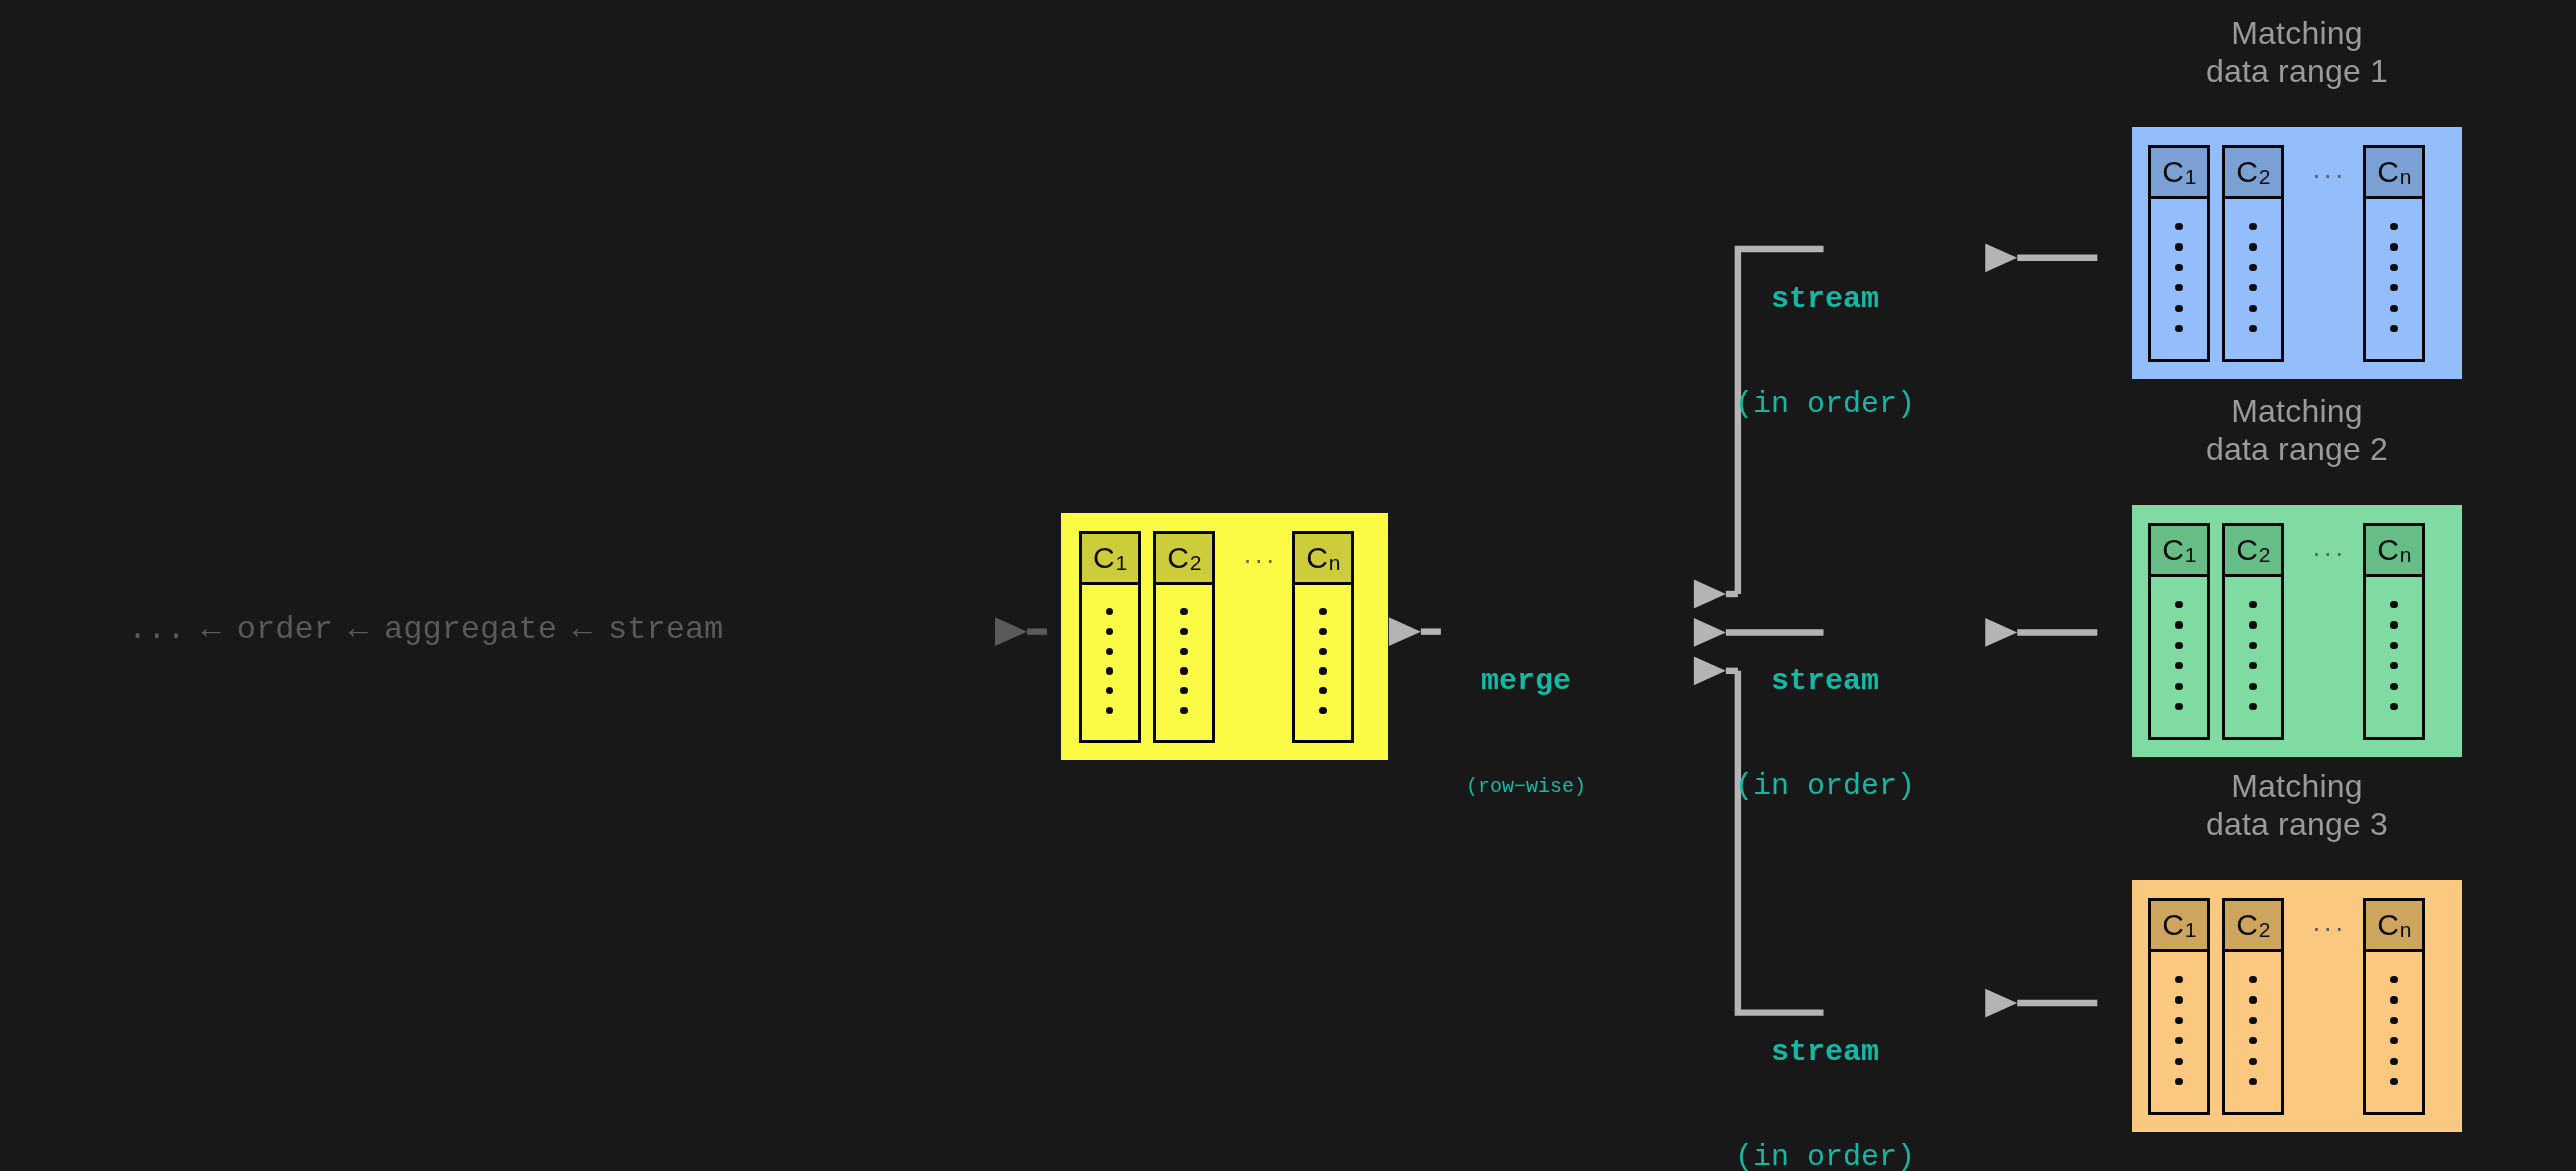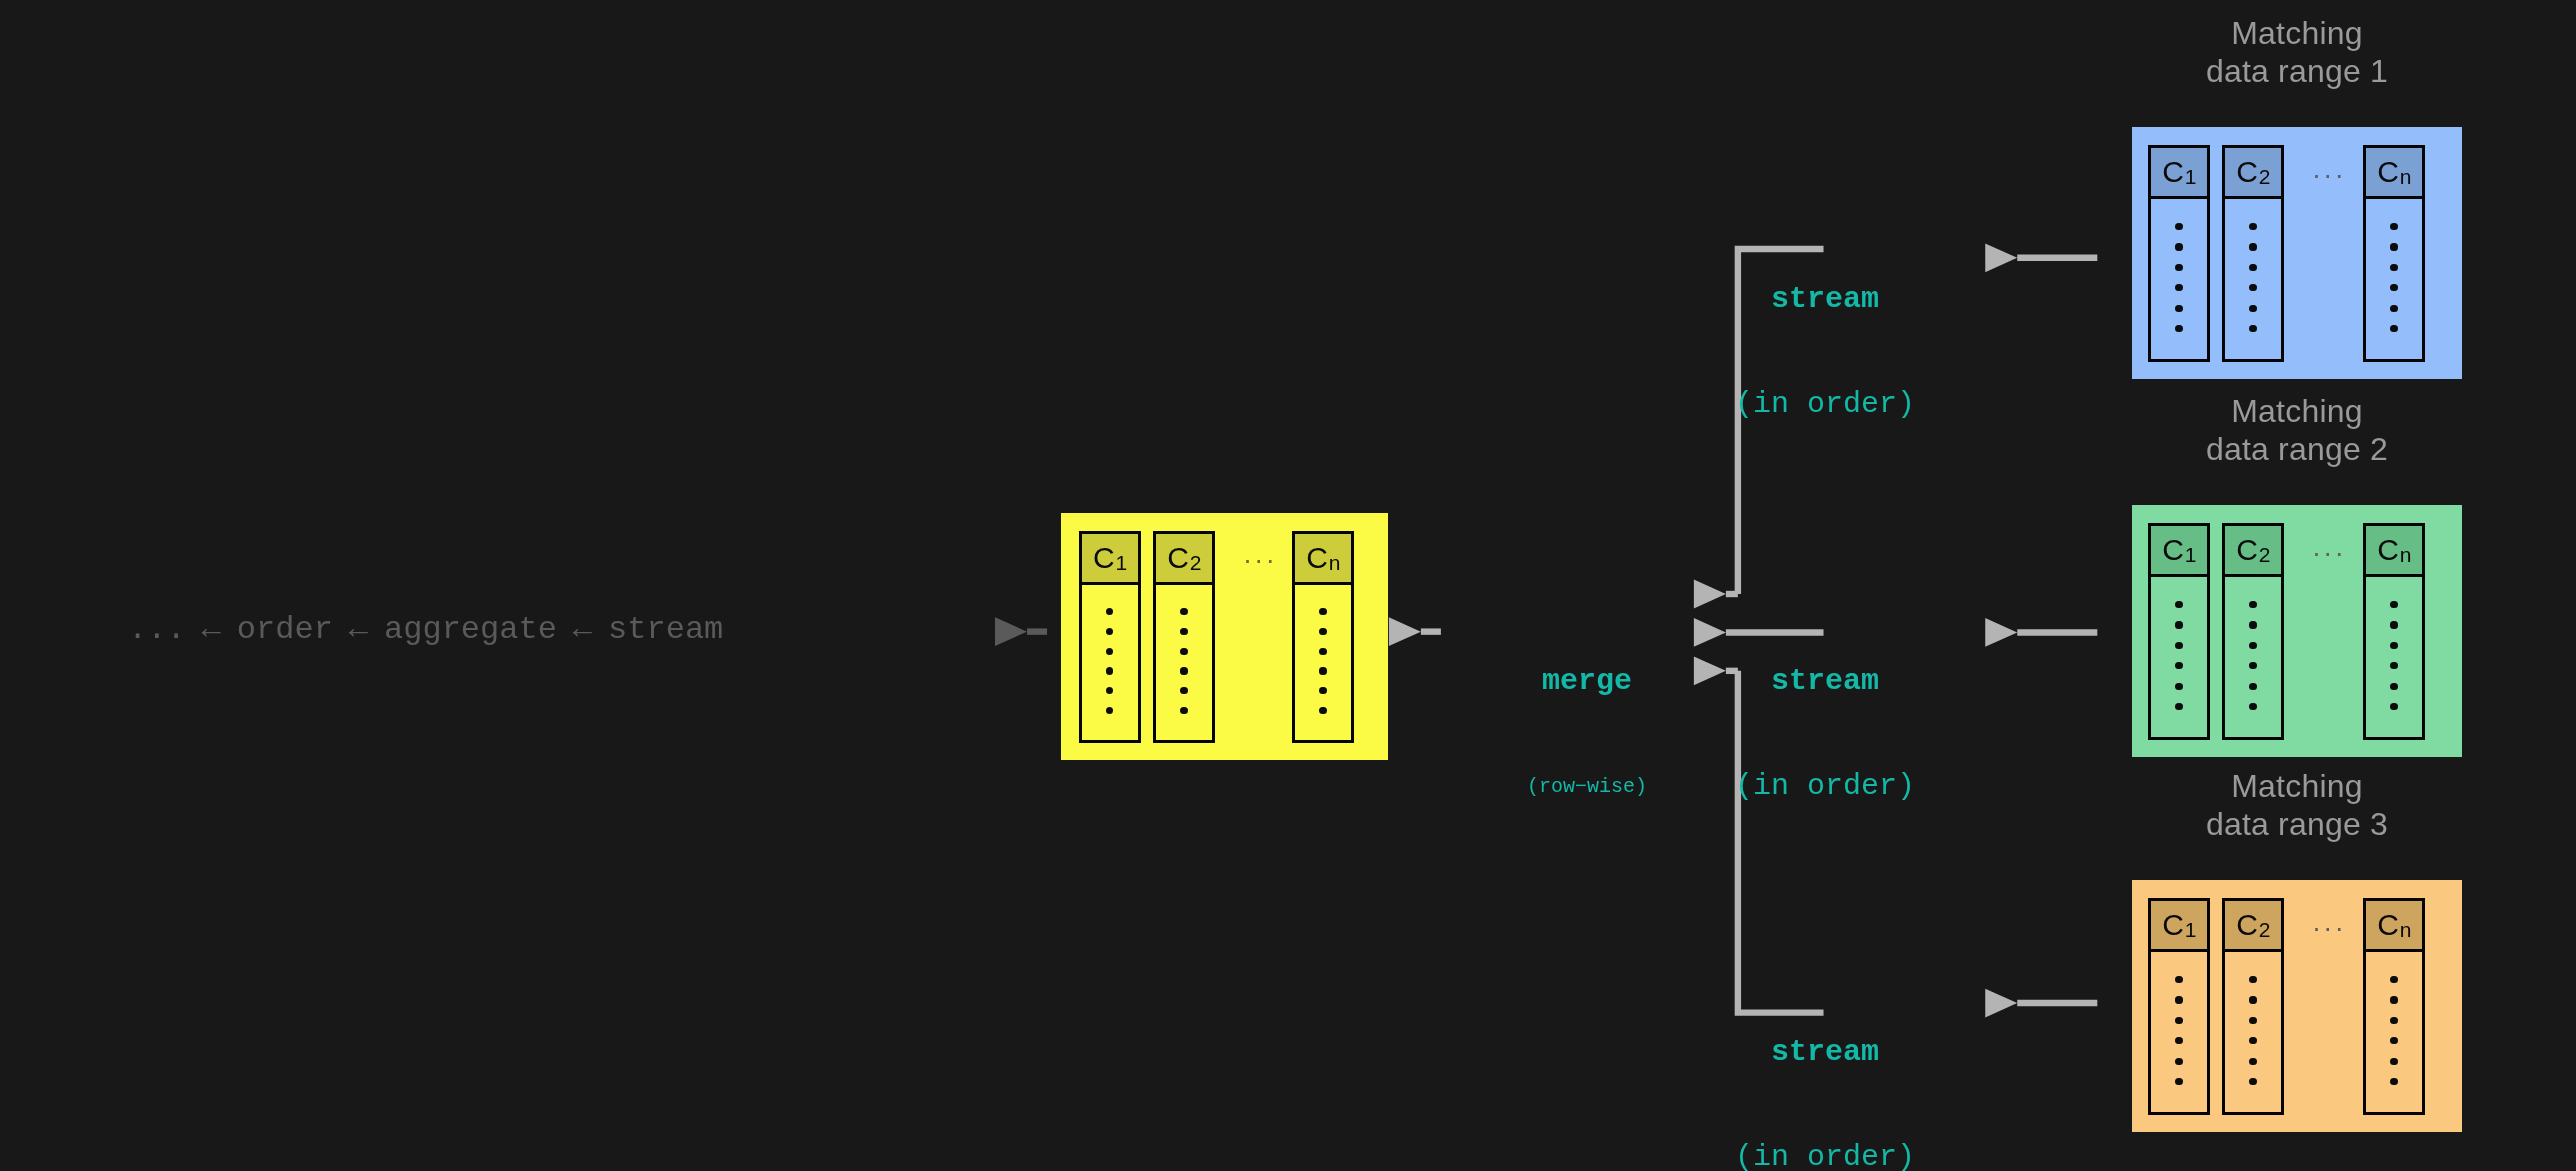--- a/index.html
+++ b/index.html
@@ -269,21 +269,21 @@
             <i></i>
             <i></i>
             <i></i>
             <i></i>
             <i></i>
           </span>
       </div>
     </div>
   </div>
 
-  <div class="op-label" style="left:1459px; top:594px; width:256px;">
+  <div class="op-label" style="left:1398px; top:594px; width:256px;">
     <div class="mono bright" style="position:relative; font-weight:bold; font-size:30px;">merge</div>
     <div class="mono bright" style="position:relative; font-size:20px;">(row−wise)</div>
   </div>
 
   <div class="op-label" style="left:1689px; top:212px; width:272px;">
     <div class="mono bright" style="position:relative; font-weight:bold; font-size:30px;">stream</div>
     <div class="mono bright" style="position:relative; font-size:30px;">(in order)</div>
   </div>
 
   <div class="op-label" style="left:1689px; top:594px; width:272px;">

